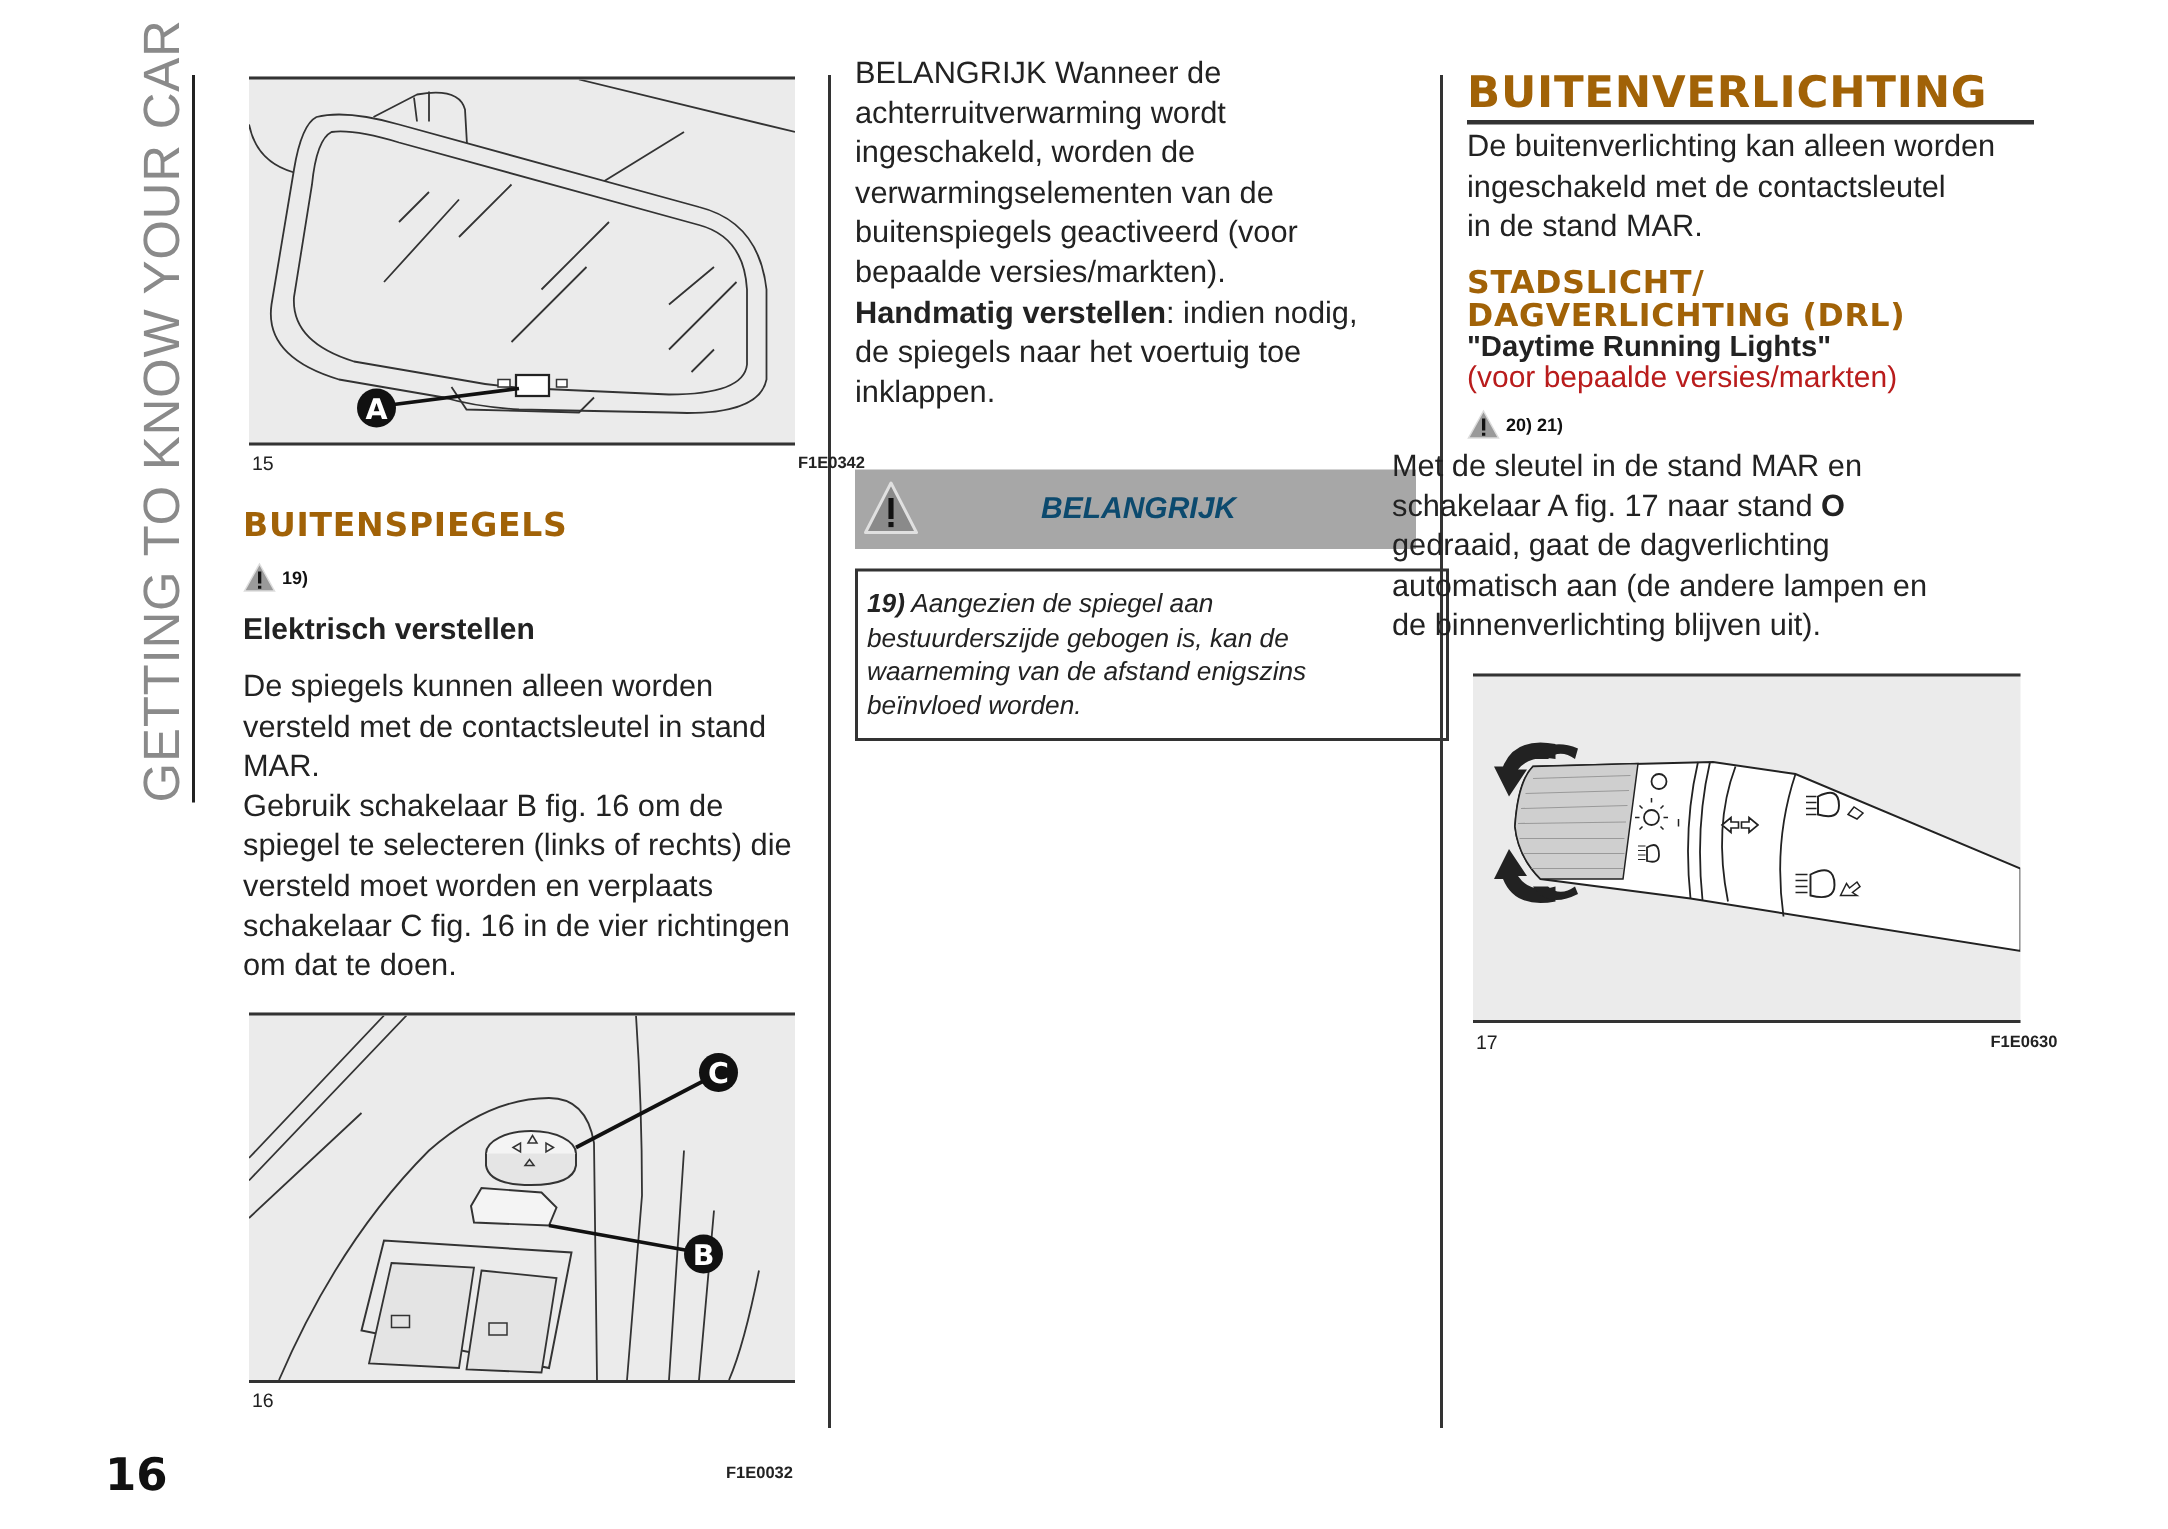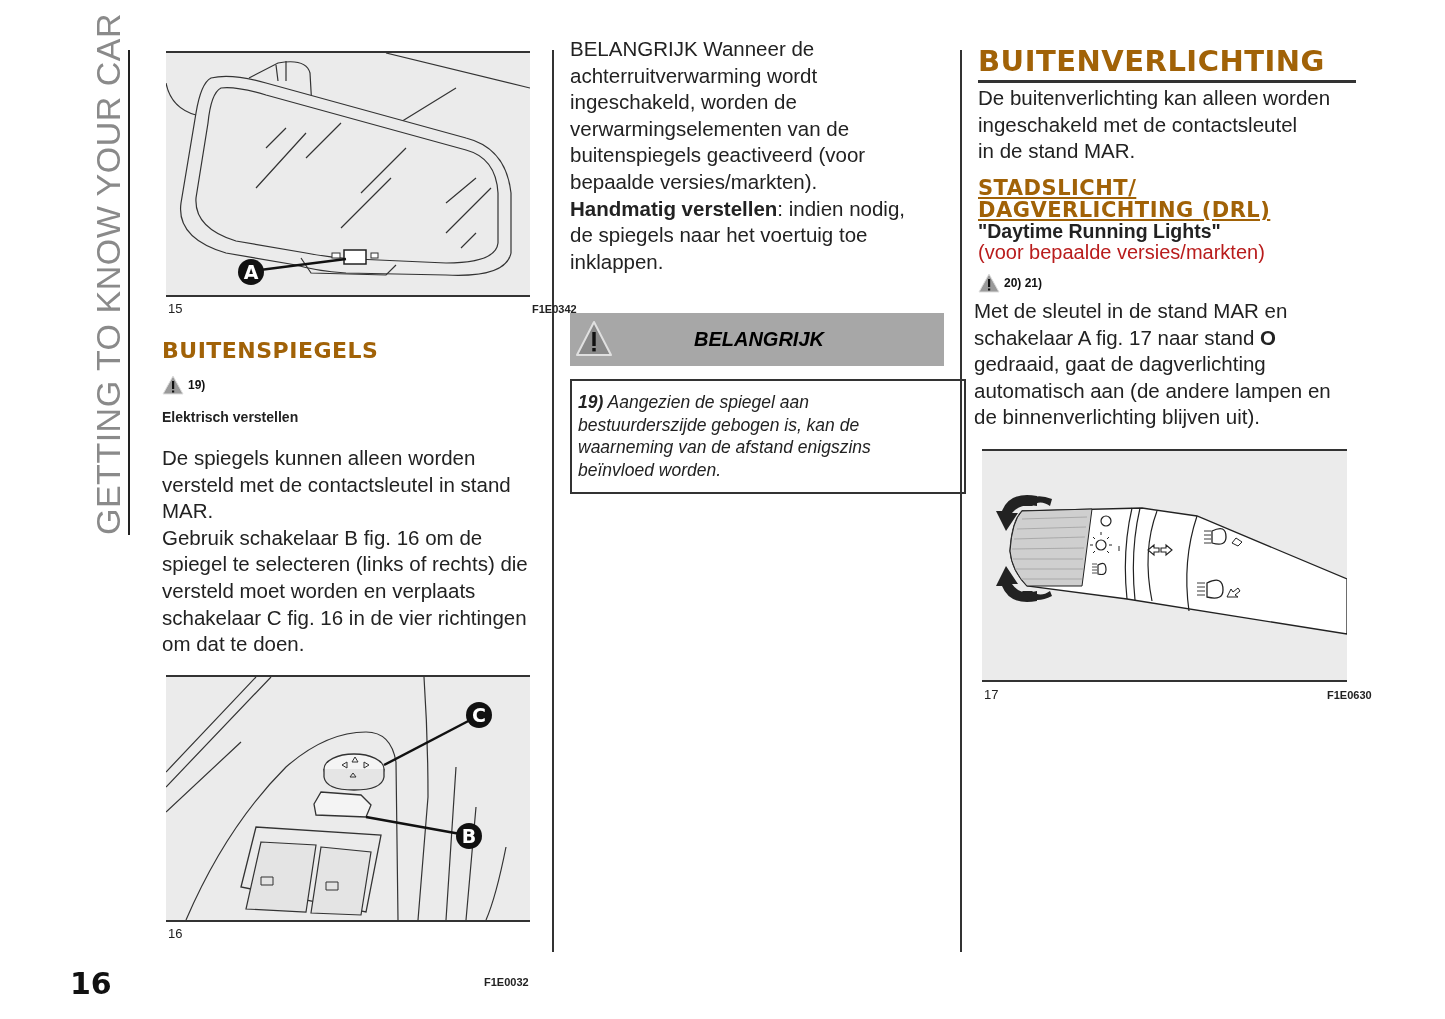--- a/index.html
+++ b/index.html
@@ -11,21 +11,21 @@
   .col-rule { position:absolute; width:2px; background:#333; top:50px; height:902px; }
   .fig { position:absolute; background:#ebebeb; border-top:2px solid #333; border-bottom:2px solid #333; overflow:hidden; }
   .fig svg { display:block; }
   .cap { position:absolute; font-size:13px; color:#222; }
   .cap.code { font-weight:bold; font-size:11px; }
   .h1 { font-family:"DejaVu Sans", sans-serif; font-weight:900; letter-spacing:0.5px; color:#a16207; }
   .body { font-size:20.5px; line-height:26.6px; color:#222; }
   .warn-ref { display:flex; align-items:center; gap:4px; font-weight:bold; font-size:12px; color:#111; }
   .tri { width:22px; height:20px; }
   .belangrijk-bar { position:absolute; left:570px; top:313px; width:374px; height:53px; background:#a7a7a7; }
-  .belangrijk-bar .lbl { position:absolute; left:0; right:0; top:15px; text-align:center; padding-left:4px; font-style:italic; font-weight:bold; font-size:20px; color:#000000; }
+  .belangrijk-bar .lbl { position:absolute; left:0; right:0; top:15px; text-align:center; padding-left:4px; font-style:italic; font-weight:bold; font-size:20px; color:#0c4a6e; }
   .note-box { position:absolute; left:570px; top:379px; width:396px; height:115px; border:2px solid #333; box-sizing:border-box; padding:10px 6px; font-style:italic; font-size:17.5px; line-height:22.5px; color:#222; }
   .pagenum { position:absolute; left:70px; top:966px; font-family:"DejaVu Sans", sans-serif; font-weight:bold; font-size:30px; color:#111; }
 </style>
 </head>
 <body>
 
 <div class="side-title">
   <span>GETTING TO KNOW YOUR CAR</span>
 </div>
 <div class="side-rule"></div>
@@ -63,21 +63,21 @@
 
 <div class="abs warn-ref" style="left:162px; top:375px;">
   <svg class="tri" viewBox="0 0 22 20">
     <path d="M11 1 L21 19 L1 19 Z" fill="#9a9a9a" stroke="#ddd" stroke-width="1"></path>
     <rect x="10" y="6" width="2.2" height="8" fill="#111"></rect>
       <rect x="10" y="15.5" width="2.2" height="2" fill="#111"></rect>
   </svg>
   <span>19)</span>
 </div>
 
-<div class="abs" style="left:162px; top:409px; font-weight:bold; font-size:14px; color:#222;">Elektrisch verstellen</div>
+<div class="abs" style="left:162px; top:409px; font-weight:bold; font-size:20px; color:#222;">Elektrisch verstellen</div>
 
 <div class="abs body" style="left:162px; top:445px; width:380px;">
   <div>De spiegels kunnen alleen worden</div>
   <div>versteld met de contactsleutel in stand</div>
   <div>MAR.</div>
   <div>Gebruik schakelaar B fig. 16 om de</div>
   <div>spiegel te selecteren (links of rechts) die</div>
   <div>versteld moet worden en verplaats</div>
   <div>schakelaar C fig. 16 in de vier richtingen</div>
   <div>om dat te doen.</div>
@@ -145,37 +145,37 @@
 </div>
 
 <div class="abs h1" style="left:978px; top:44px; font-size:29px; border-bottom:3px solid #333; padding-bottom:2px; width:378px;">BUITENVERLICHTING</div>
 
 <div class="abs body" style="left:978px; top:85px; width:380px;">
   <div>De buitenverlichting kan alleen worden</div>
   <div>ingeschakeld met de contactsleutel</div>
   <div>in de stand MAR.</div>
 </div>
 
-<div class="abs h1" style="left:978px; top:177px; font-size:21px; line-height:22px;text-decoration:underline;">
+<div class="abs h1" style="left:978px; top:177px; font-size:21px; line-height:22px;">
   <div>STADSLICHT/</div>
   <div>DAGVERLICHTING (DRL)</div>
 </div>
 <div class="abs" style="left:978px; top:220px; font-weight:bold; font-size:19.5px; color:#222;">"Daytime Running Lights"</div>
 <div class="abs" style="left:978px; top:241px; font-size:20px; color:#b91c1c;">(voor bepaalde versies/markten)</div>
 
 <div class="abs warn-ref" style="left:978px; top:273px;">
   <svg class="tri" viewBox="0 0 22 20">
     <path d="M11 1 L21 19 L1 19 Z" fill="#9a9a9a" stroke="#ddd" stroke-width="1"></path>
     <rect x="10" y="6" width="2.2" height="8" fill="#111"></rect>
       <rect x="10" y="15.5" width="2.2" height="2" fill="#111"></rect>
   </svg>
   <span>20) 21)</span>
 </div>
 
-<div class="abs body" style="left:974px; top:298px; width:380px;">
+<div class="abs body" style="left:928px; top:298px; width:380px;">
   <div>Met de sleutel in de stand MAR en</div>
   <div><span>schakelaar A fig. 17 naar stand </span><b>O</b></div>
   <div>gedraaid, gaat de dagverlichting</div>
   <div>automatisch aan (de andere lampen en</div>
   <div>de binnenverlichting blijven uit).</div>
 </div>
 
 <div class="fig" style="left:982px; top:449px; width:365px; height:229px;">
   <svg width="365" height="229" viewBox="0 0 365 229">
     <path d="M40 60 L160 57 L215 65 L365 128 L365 183 L145 148 L45 135 Q30 120 28 100 Q30 70 40 60 Z" fill="#fff" stroke="#222" stroke-width="1.3"></path>

